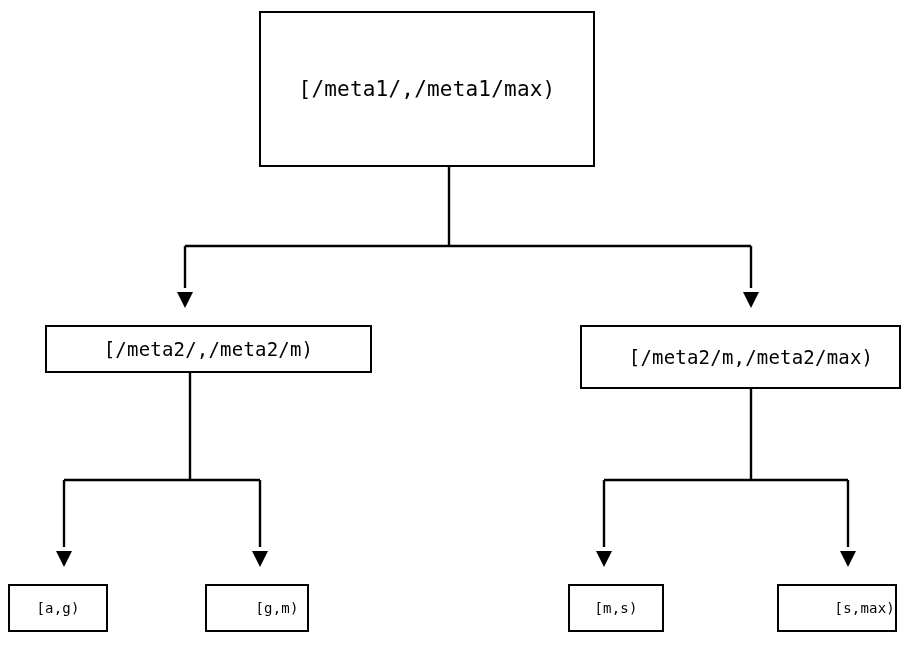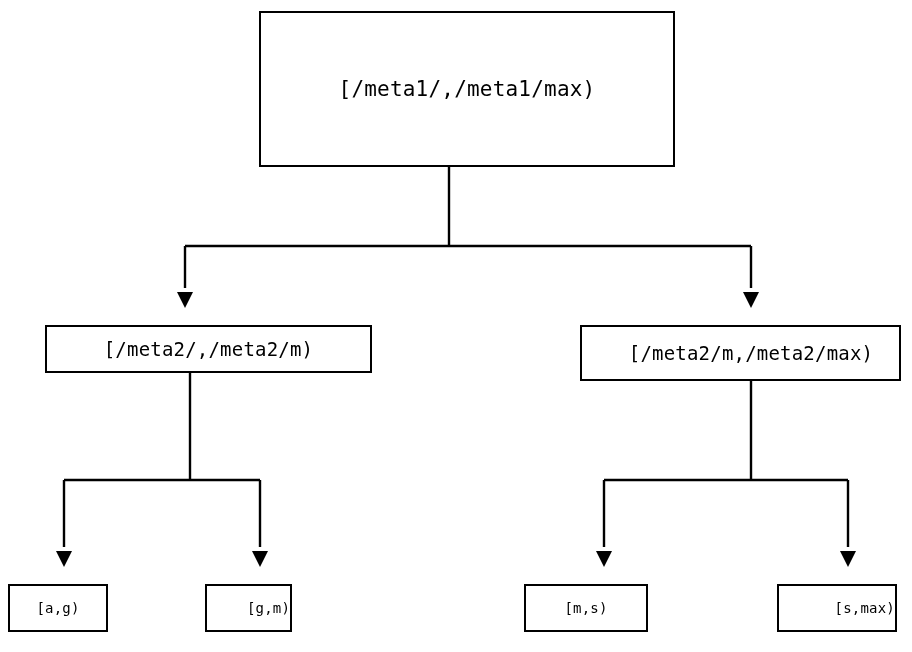--- a/index.html
+++ b/index.html
@@ -36,49 +36,49 @@
     white-space: pre;
     letter-spacing: 0.2px;
   }
   .node-label {
     display: block;
     line-height: 1;
   }
   .node-root {
     left: 259px;
     top: 11px;
-    width: 416px;
+    width: 336px;
     height: 156px;
     font-size: 21px;
     text-align: center;
   }
   .node-mid-left {
     left: 20px;
     top: 325px;
     width: 327px;
     height: 48px;
     font-size: 19px;
     margin-left: 25px;
   }
   .node-mid-right {
     left: 580px;
     top: 325px;
     width: 321px;
-    height: 56px;
+    height: 64px;
     font-size: 19px;
     padding-left: 21px;
   }
   .node-leaf {
     height: 48px;
     top: 584px;
     font-size: 14px;
   }
   .node-leaf-1 { left: 8px;   width: 100px; }
-  .node-leaf-2 { left: 205px; width: 87px; padding-left: 40px; }
-  .node-leaf-3 { left: 524px; width: 124px; }
+  .node-leaf-2 { left: 205px; width: 104px; padding-left: 40px; }
+  .node-leaf-3 { left: 568px; width: 96px; }
   .node-leaf-4 { left: 777px; width: 120px; justify-content: flex-end; }
 </style>
 </head>
 <body>
 
 <div id="canvas">
 
   <svg id="edges" width="912" height="652" viewBox="0 0 912 652" xmlns="http://www.w3.org/2000/svg">
 
     <g stroke="#000000" stroke-width="2.4" fill="none" stroke-linecap="butt">

